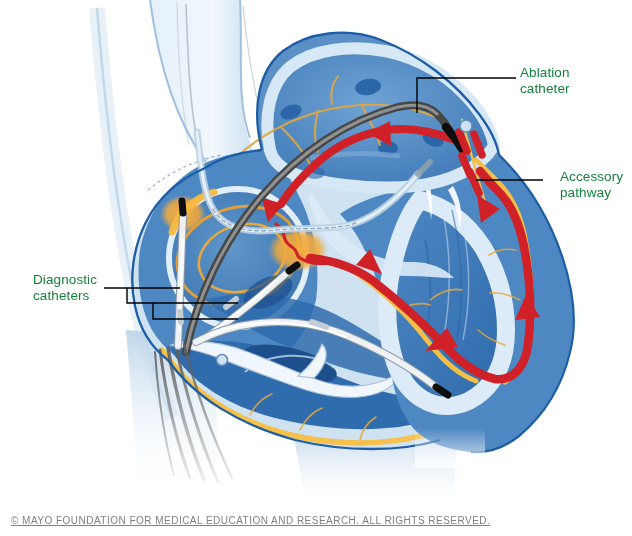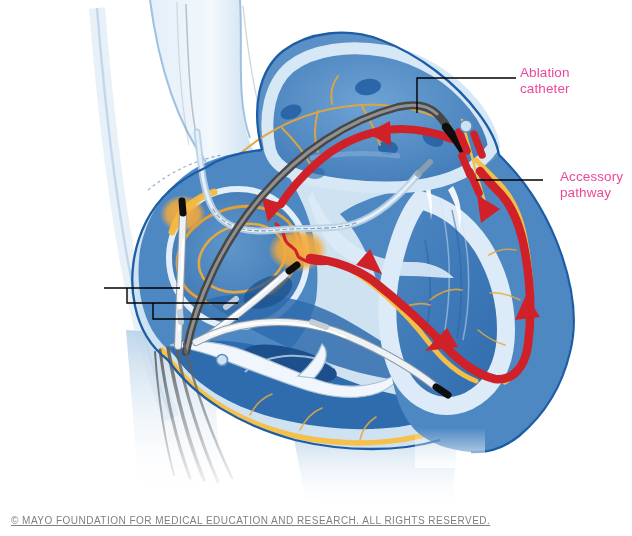--- a/index.html
+++ b/index.html
@@ -1,19 +1,19 @@
 <!DOCTYPE html>
 <html><head>
 <meta charset="utf-8">
 <style>
   html,body{margin:0;padding:0;background:#fff;}
   .stage{position:relative;width:632px;height:536px;background:#fff;overflow:hidden;
          font-family:"Liberation Sans", sans-serif;}
   .stage svg{position:absolute;left:0;top:0;}
-  .callout{position:absolute;font-size:13.5px;line-height:1.16;color:#ec4899;
+  .callout{position:absolute;font-size:13.5px;line-height:1.16;color:#15803d;
            white-space:pre-line;letter-spacing:.1px;}
   .copyright{position:absolute;left:11px;top:515px;font-size:10px;letter-spacing:.48px;
              color:#7e8184;white-space:nowrap;text-decoration:underline;}
 </style>
 </head>
 <body>
 
 <div class="stage">
 
 <svg width="632" height="536" viewBox="0 0 632 536">
@@ -238,16 +238,18 @@
     <path d="M153,303 L153,319 L238,319"></path>
   </g>
 </svg>
 
 <div class="callout" style="left:520px;top:65px">Ablation
 catheter</div>
 
 <div class="callout" style="left:560px;top:169px">Accessory
 pathway</div>
 
+<div class="callout" style="left:33px;top:272px">Diagnostic
+catheters</div>
 
 <div class="copyright">© MAYO FOUNDATION FOR MEDICAL EDUCATION AND RESEARCH. ALL RIGHTS RESERVED.</div>
 
 </div>
 
 </body></html>

